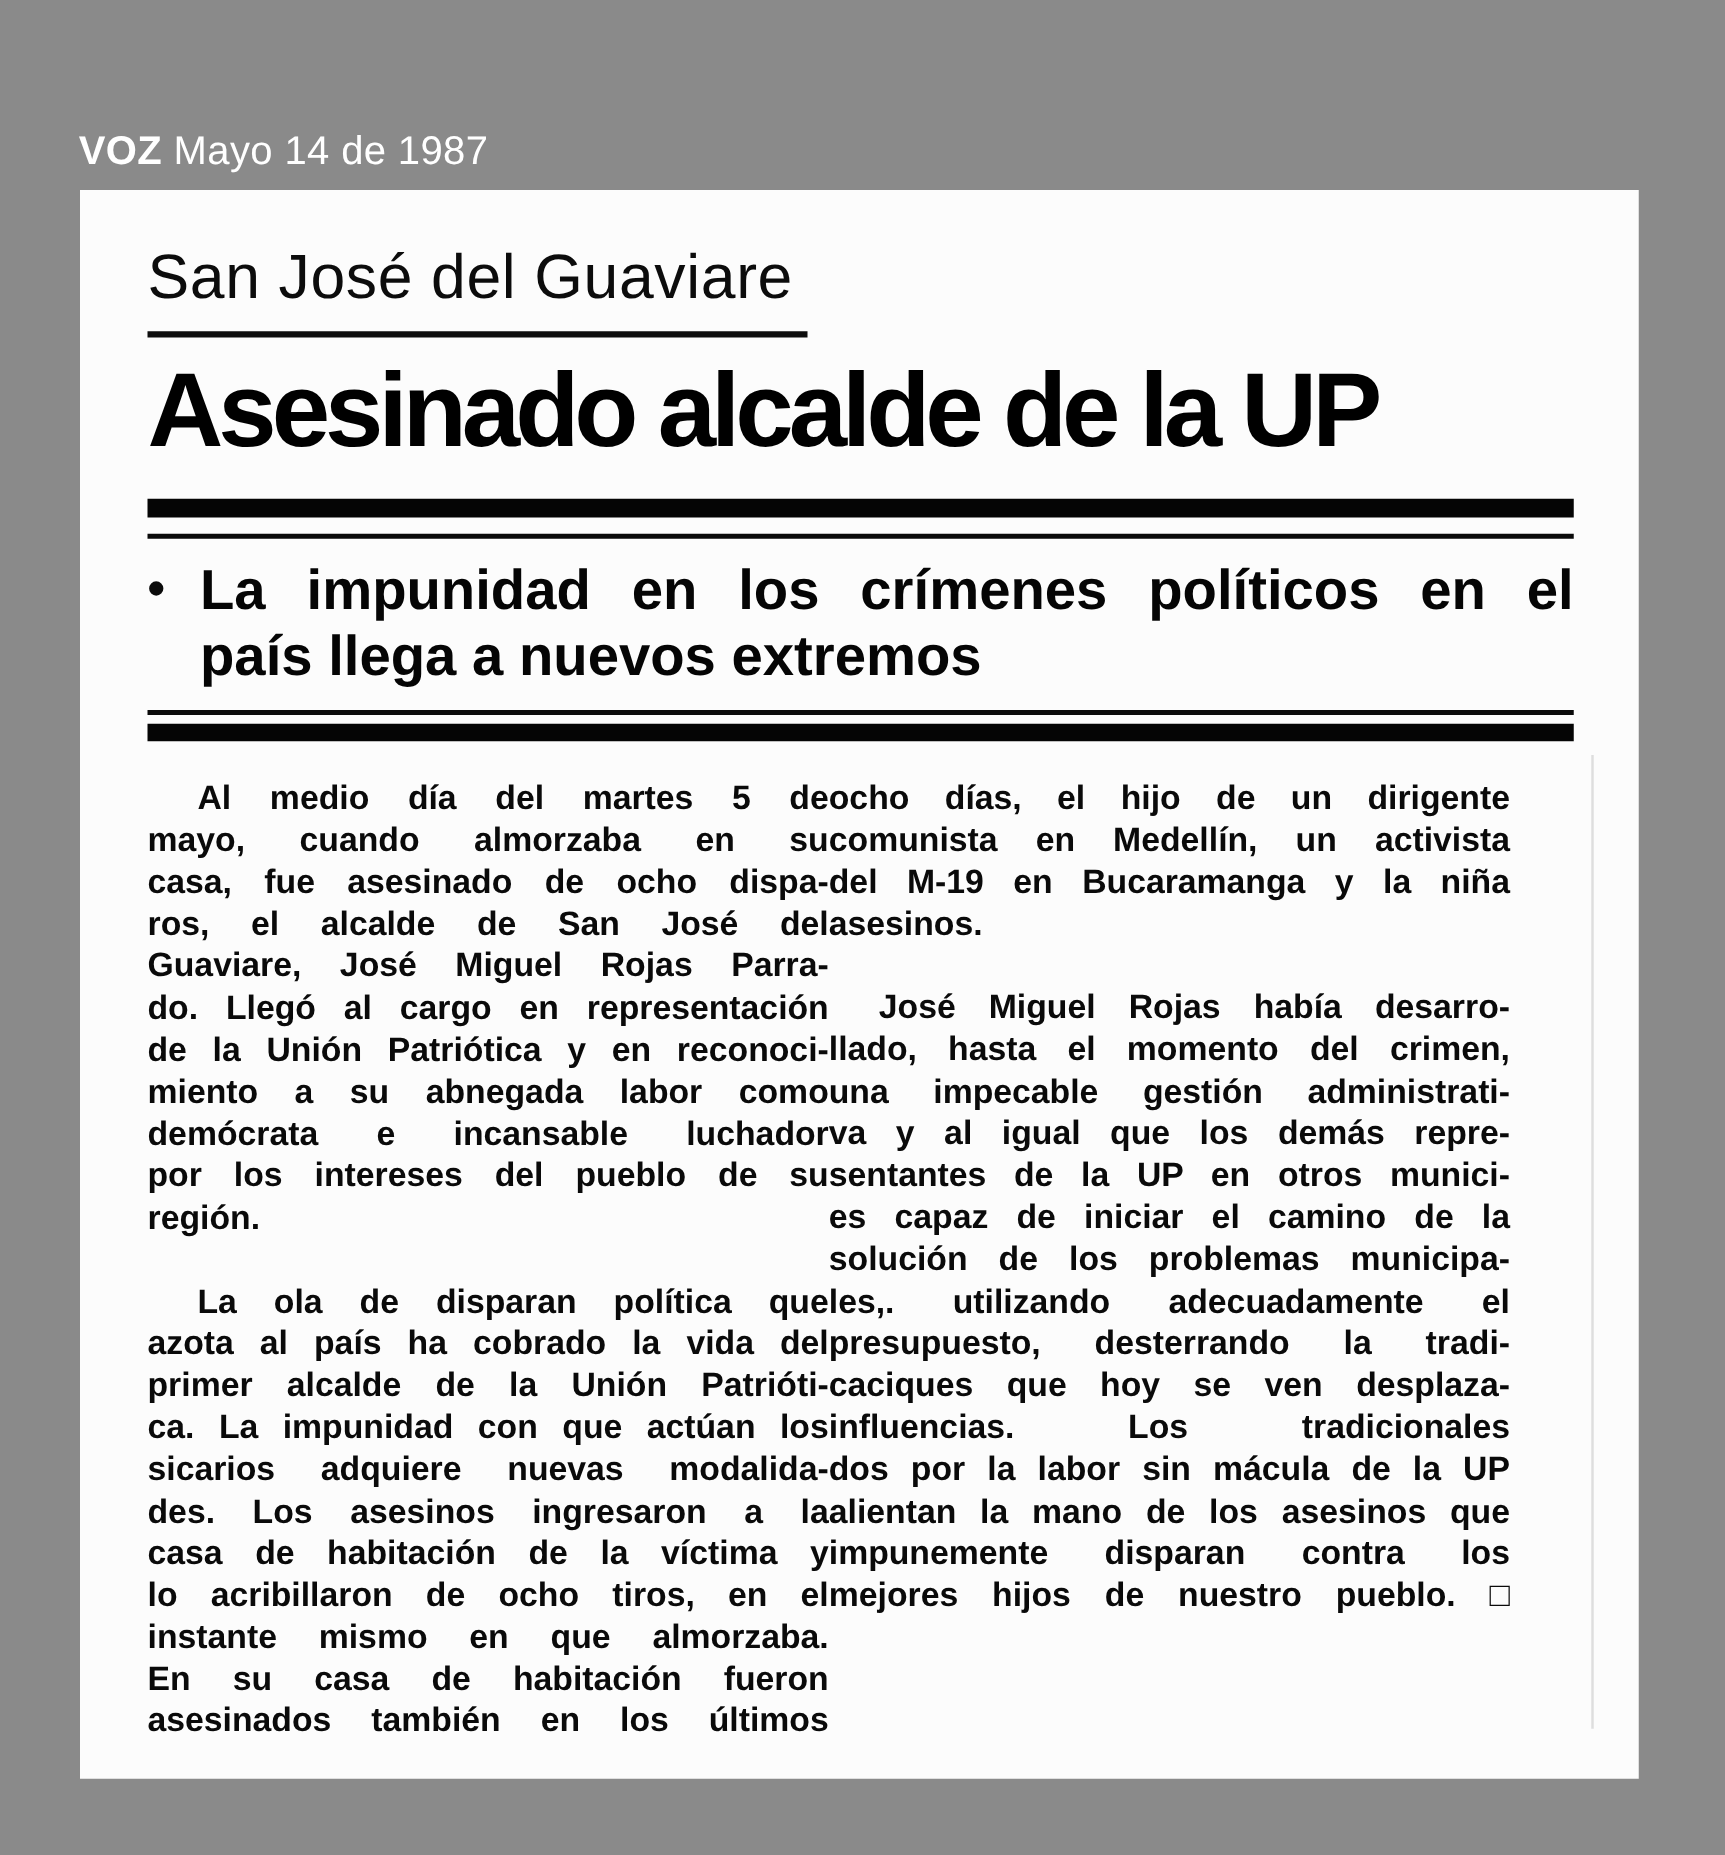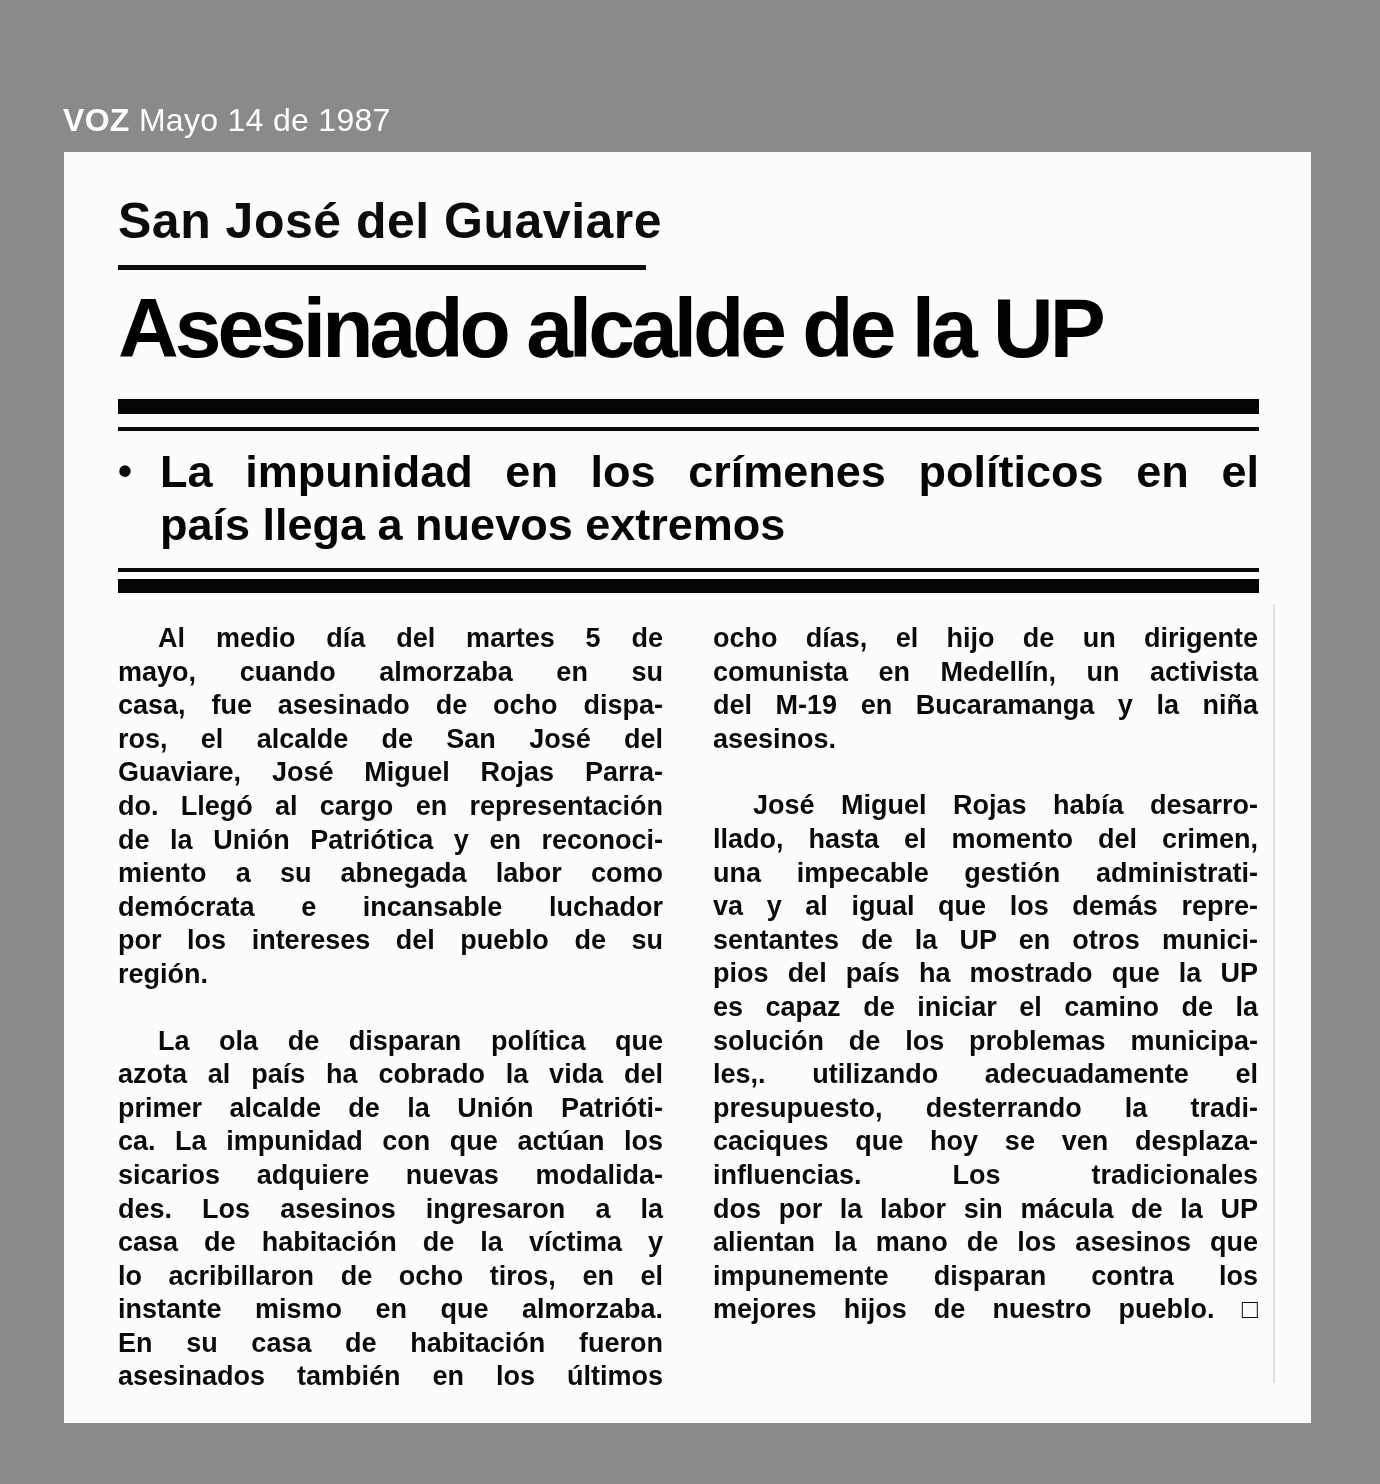--- a/index.html
+++ b/index.html
@@ -31,21 +31,21 @@
     top: 152px;
     width: 1247px;
     height: 1271px;
     background: #fcfcfc;
     box-sizing: border-box;
     padding: 40px 52px 0 54px;
     color: #0b0b0b;
   }
   .kicker {
     font-size: 50px;
-    font-weight: 700;
+    font-weight: 400;
     letter-spacing: 0.5px;
     color: #0c0c0c;
     white-space: nowrap;
   }
   .kicker-rule {
     width: 528px;
     height: 5px;
     background: #0d0d0d;
     margin-top: 15px;
   }
@@ -82,21 +82,20 @@
     flex: 1;
     font-size: 45px;
     font-weight: 700;
     line-height: 53px;
     color: #050505;
   }
   .rule-thin-2 { height: 4px; background: #0a0a0a; margin-top: 17px; }
   .rule-thick-2 { height: 14px; background: #050505; margin-top: 7px; }
   .body-columns {
     display: flex;
-    gap: 50px;
     margin-top: 29px;
     font-size: 27px;
     font-weight: 700;
     line-height: 33.6px;
     color: #0a0a0a;
   }
   .column { width: 545px; flex: none; }
   .line {
     text-align: justify;
     text-align-last: justify;
@@ -179,21 +178,20 @@
           <div class="line">comunista en Medellín, un activista</div>
           <div class="line">del M-19 en Bucaramanga y la niña</div>
           <div class="line last">asesinos.</div>
         </div>
         <div class="para indent">
           <div class="line">José Miguel Rojas había desarro-</div>
           <div class="line">llado, hasta el momento del crimen,</div>
           <div class="line">una impecable gestión administrati-</div>
           <div class="line">va y al igual que los demás repre-</div>
           <div class="line">sentantes de la UP en otros munici-</div>
-          <div class="line">pios del país ha mostrado que la UP</div>
           <div class="line">es capaz de iniciar el camino de la</div>
           <div class="line">solución de los problemas municipa-</div>
           <div class="line">les,. utilizando adecuadamente el</div>
           <div class="line">presupuesto, desterrando la tradi-</div>
           <div class="line">caciques que hoy se ven desplaza-</div>
           <div class="line">influencias. Los tradicionales</div>
           <div class="line">dos por la labor sin mácula de la UP</div>
           <div class="line">alientan la mano de los asesinos que</div>
           <div class="line">impunemente disparan contra los</div>
           <div class="line">mejores hijos de nuestro pueblo. □</div>

